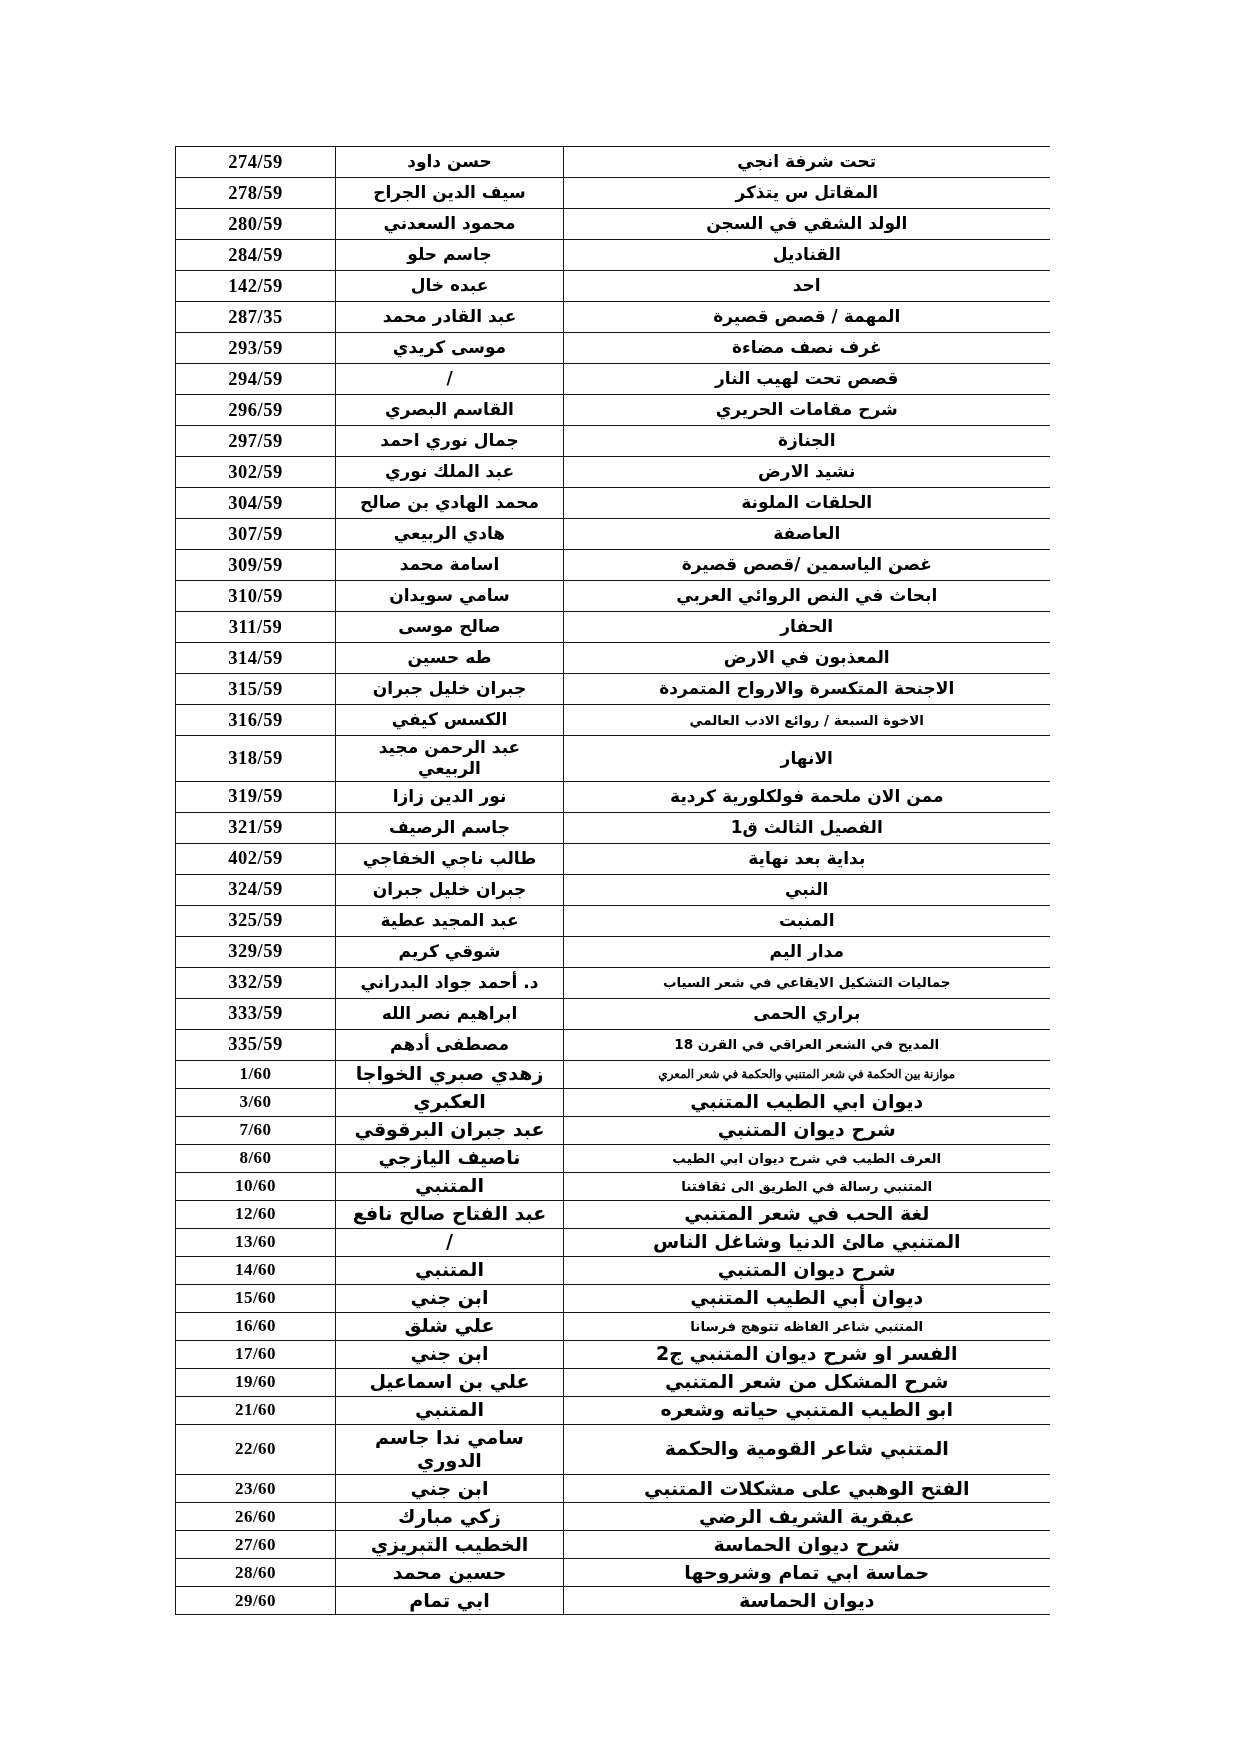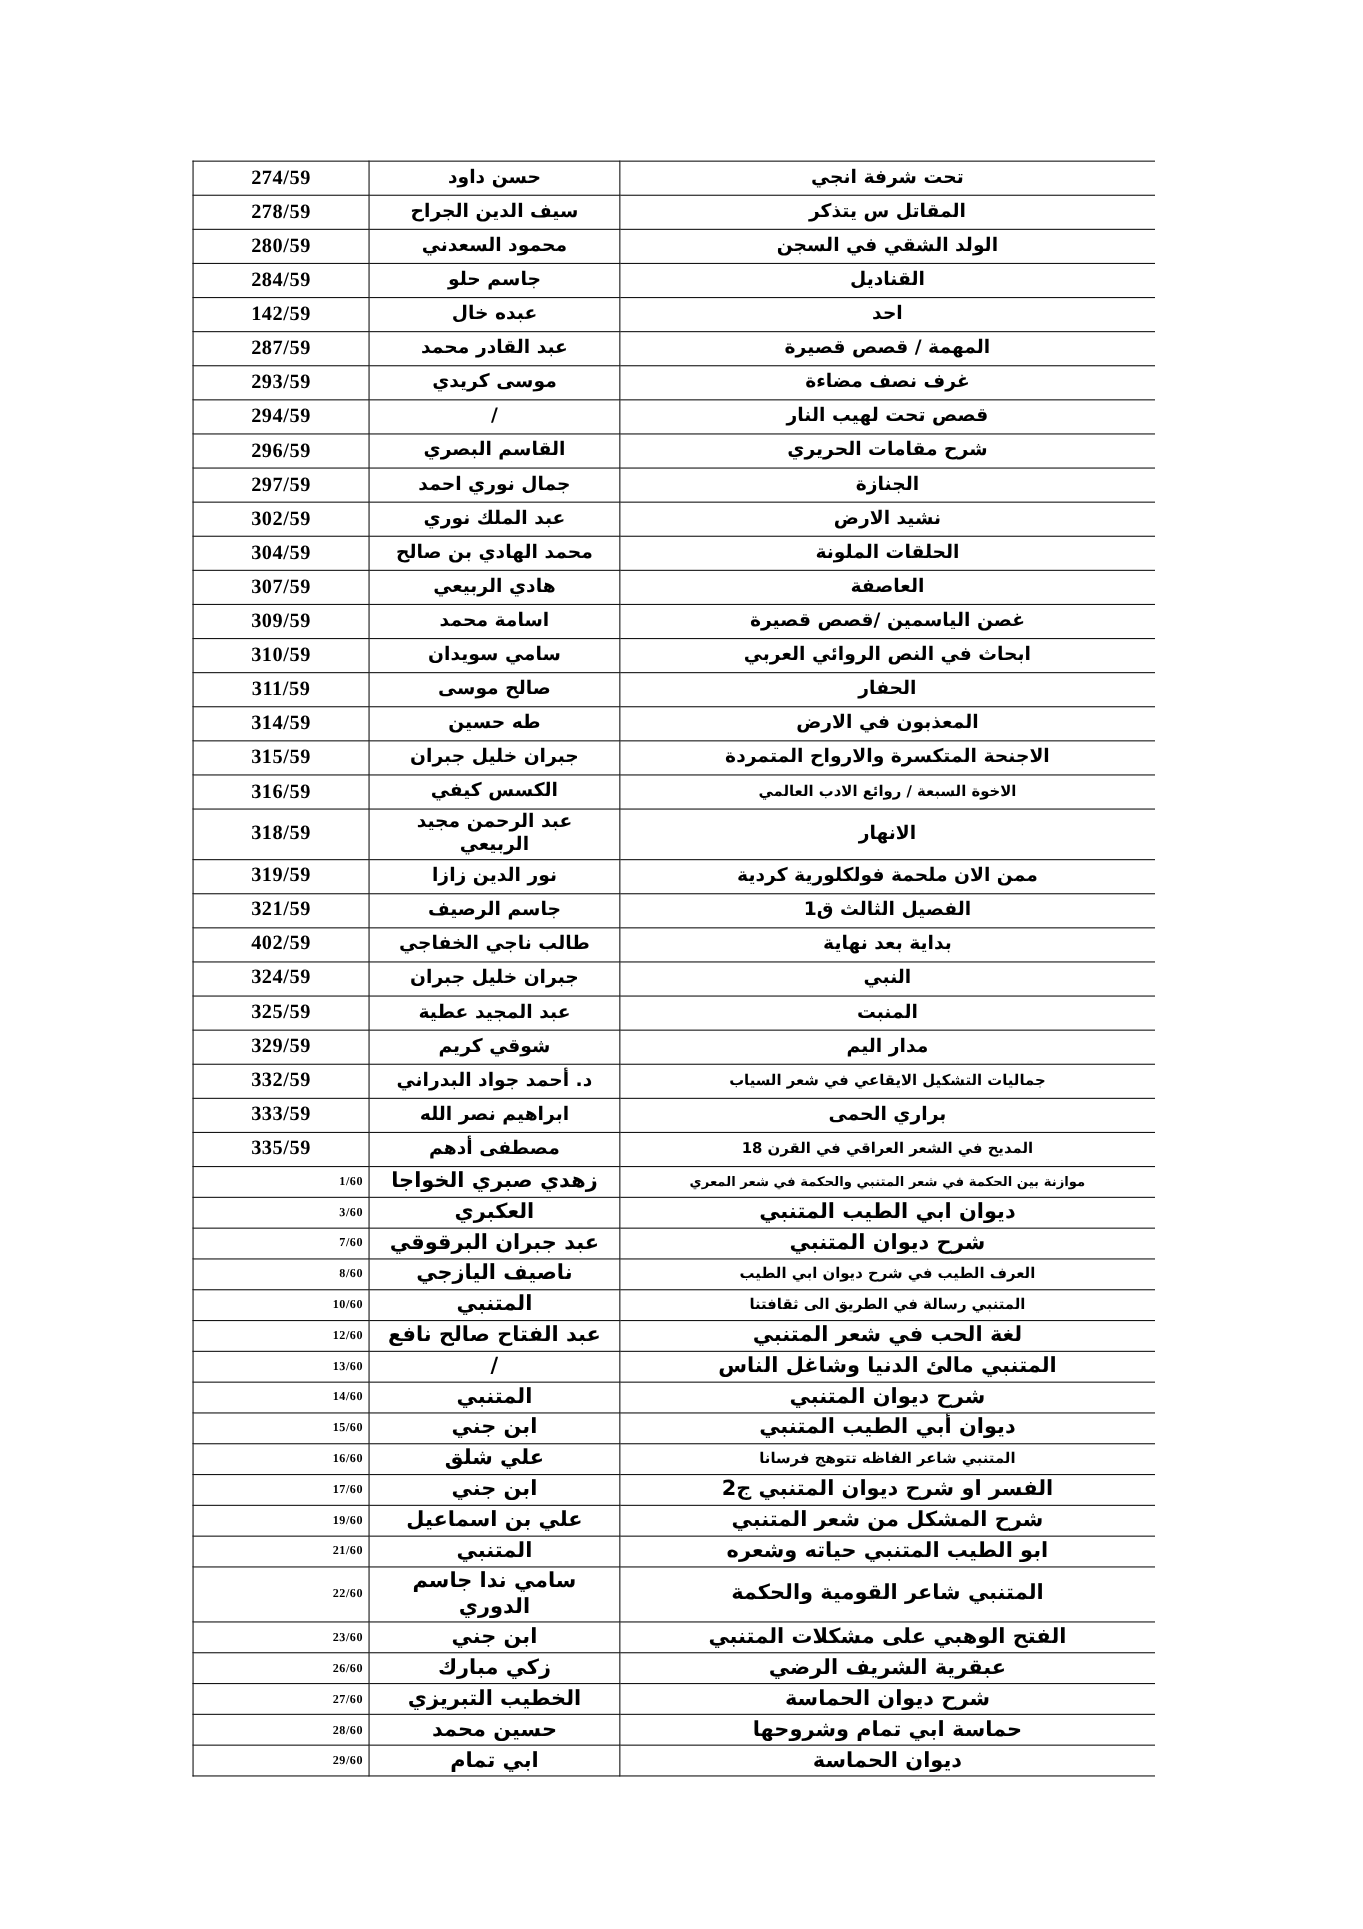--- a/index.html
+++ b/index.html
@@ -39,23 +39,23 @@
     letter-spacing: 0.5px;
   }
   td.cell-author, td.cell-title {
     direction: rtl;
     white-space: pre-line;
     line-height: 1.25;
   }
   tr.row-59 td { height: 28px; font-size: 17px; }
   tr.row-59 td.cell-number { font-size: 18.5px; }
   tr.row-60 td { height: 25px; font-size: 19px; }
-  tr.row-60 td.cell-number { font-size: 11px; text-align: right; }
+  tr.row-60 td.cell-number { font-size: 17px; }
   td.sm { font-size: 13.5px !important; }
-  td.xs { font-size: 12px  !important; }
+  td.xs { font-size: 12px  !important; font-family: Liberation Serif, serif; }
 </style>
 </head>
 <body>
 
 <div class="page">
   <table class="books" dir="ltr">
     <colgroup>
       <col class="c-number">
       <col class="c-author">
       <col class="c-title">
@@ -85,21 +85,21 @@
     <td class="cell-title">القناديل</td>
   </tr>
 
   <tr class="row-59">
     <td class="cell-number" dir="ltr">142/59</td>
     <td class="cell-author">عبده خال</td>
     <td class="cell-title">احد</td>
   </tr>
 
   <tr class="row-59">
-    <td class="cell-number" dir="ltr">287/59</td>
+    <td class="cell-number" dir="ltr">287/35</td>
     <td class="cell-author">عبد القادر محمد</td>
     <td class="cell-title">المهمة / قصص قصيرة</td>
   </tr>
 
   <tr class="row-59">
     <td class="cell-number" dir="ltr">293/59</td>
     <td class="cell-author">موسى كريدي</td>
     <td class="cell-title">غرف نصف مضاءة</td>
   </tr>
 

